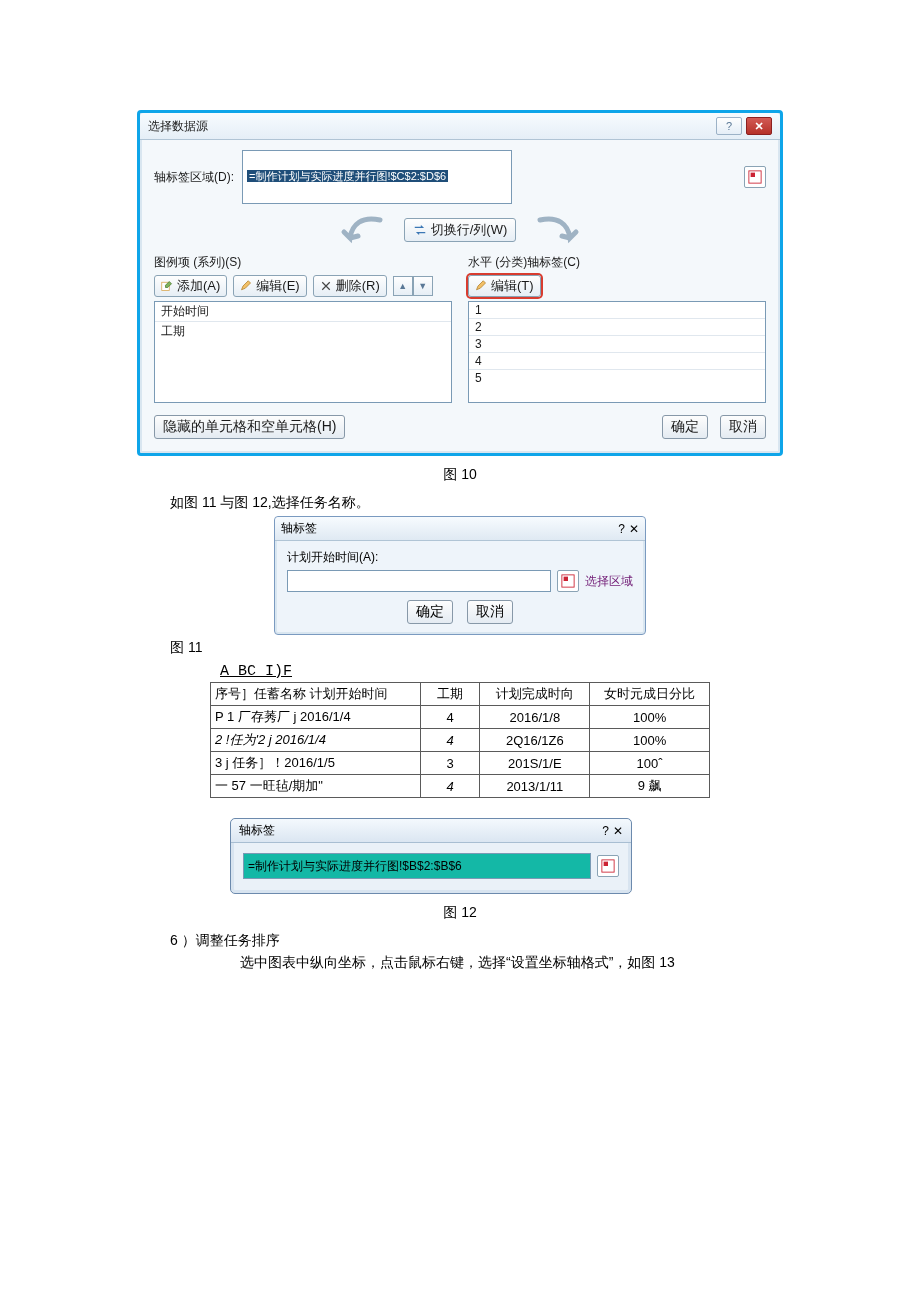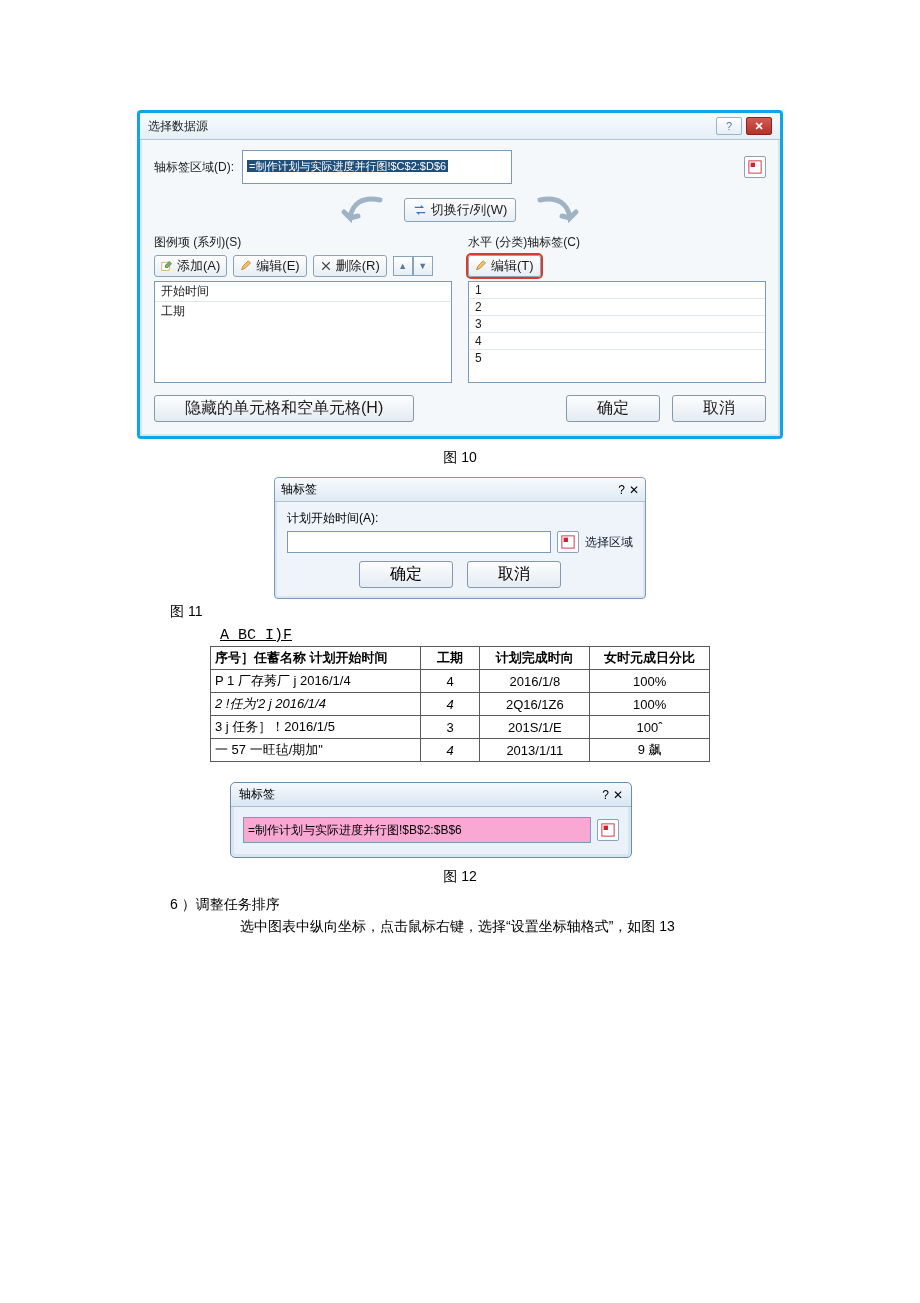--- a/index.html
+++ b/index.html
@@ -70,21 +70,21 @@
   .dlg .inner {
     padding: 10px 14px 14px 14px;
   }
   .row-form {
     display:flex; align-items:center; gap:8px;
     margin-bottom:10px;
   }
   .row-form label { white-space: nowrap; }
   .row-form .txt {
     background:#fff; border:1px solid #7a9ab5;
-    padding:8px 4px; width:260px; height:16px;
+    padding:18px 4px; width:260px; height:16px;
     font-size:11px;
     color:#fff;
   }
   .row-form .txt span { background:#1f4e79; color:#fff; padding:0 2px; }
   .mini-icon-btn {
     width:20px; height:20px; border:1px solid #8aa3b5;
     background:#fff; display:flex; align-items:center; justify-content:center;
     border-radius:2px;
   }
   .mini-icon-btn svg{ width:14px; height:14px; }
@@ -120,21 +120,21 @@
   .listbox {
     border:1px solid #7a9ab5; background:#fff; height:100px;
     padding:0; font-size:12px;
   }
   .listbox div { border-bottom:1px solid #e0e7ee; padding:1px 6px; }
   .listbox div:last-child{ border-bottom:none; }
   .dlg .footer { display:flex; justify-content:space-between; align-items:center; margin-top:12px;}
   .dlg .footer .right { display:flex; gap:12px; }
   .std-btn {
     border:1px solid #8798a8; background:linear-gradient(#fdfdfd,#e4ebf2);
-    padding:2px 30px; border-radius:3px; font-size:16px;
+    padding:2px 8px; border-radius:3px; font-size:14px;
   }
 
   
   .dlg11 {
     width:370px; margin:0 auto;
     border:1px solid #7a9ac0; border-radius:4px;
     box-shadow:0 0 0 2px #d9e6f0 inset;
     background:#eef4fa;
     font-size:12px;
   }
@@ -144,59 +144,59 @@
     padding:3px 6px; display:flex; justify-content:space-between; align-items:center;
     border-top-left-radius:4px; border-top-right-radius:4px;
   }
   .dlg11 .inner{ padding:8px 12px 10px 12px; }
   .dlg11 .inner label{ display:block; margin-bottom:4px; }
   .dlg11 .inrow{ display:flex; gap:6px; align-items:center; }
   .dlg11 .inrow input{
     flex:1; border:1px solid #7a9ab5; height:18px; padding:1px 4px; font-size:11px;
     background:#fff;
   }
-  .dlg11 .gray{ color:#0f172a; }
+  .dlg11 .gray{ color:#701a75; }
   .dlg11 .footer{ display:flex; gap:14px; justify-content:center; margin-top:8px;}
 
   
   .fig12-wrap { width:500px; margin:6px auto 0 auto; }
   .formula-head {
     font-family:"Courier New",monospace; font-size:15px;
     padding-left:10px; margin-bottom:2px;text-decoration:underline;
   }
   table.sheet {
     width:100%; border-collapse:collapse; font-size:13px;
     table-layout:fixed;
   }
   table.sheet th, table.sheet td {
     border:1px solid #5a5a5a;
     padding:2px 4px; text-align:center; white-space:nowrap;
     overflow:hidden;
   }
-  table.sheet th { font-weight:700; }
+  table.sheet th { font-weight:400; }
   table.sheet .lefttd { text-align:left; }
   .dlg12 {
     width:400px; margin:20px 0 0 20px;
     border:1px solid #6c8aad; border-radius:5px;
     background:#eaf1f8;
     box-shadow:0 0 0 3px #d8e4f0 inset;
     font-size:12px;
     position:relative;
   }
   .dlg12 .titlebar{
     background:linear-gradient(#f4f9fd,#dbe6f2);
     border-bottom:1px solid #a8bed2;
     padding:3px 8px; display:flex; justify-content:space-between; align-items:center;
     border-top-left-radius:5px; border-top-right-radius:5px;
   }
   .dlg12 .inner{ padding:10px 12px 14px 12px; }
   .dlg12 .inner .inrow{ display:flex; gap:6px; align-items:center; }
   .dlg12 .inner input{
     flex:1; border:1px solid #7a9ab5; height:20px; padding:2px 4px; font-size:12px;
-    background:#f9a8d4;
+    background:#14b8a6;
   }
   .fig11-label { font-size:14px; margin:4px 0 0 110px; }
 </style>
 </head>
 <body>
 
 <div class="page">
 
   <div class="dlg">
     <div class="titlebar">
@@ -292,20 +292,21 @@
         <div class="std-btn">隐藏的单元格和空单元格(H)</div>
         <div class="right">
           <div class="std-btn">确定</div>
           <div class="std-btn">取消</div>
         </div>
       </div>
     </div>
   </div>
   <div class="center-caption">图 10</div>
 
+  <div class="body-text">如图 11 与图 12,选择任务名称。</div>
 
   <div class="dlg11">
     <div class="titlebar">
       <span>轴标签</span>
       <div class="winbtns" style="display:flex;gap:4px">
         <div class="winbtn">?</div>
         <div class="winbtn close">✕</div>
       </div>
     </div>
     <div class="inner">

